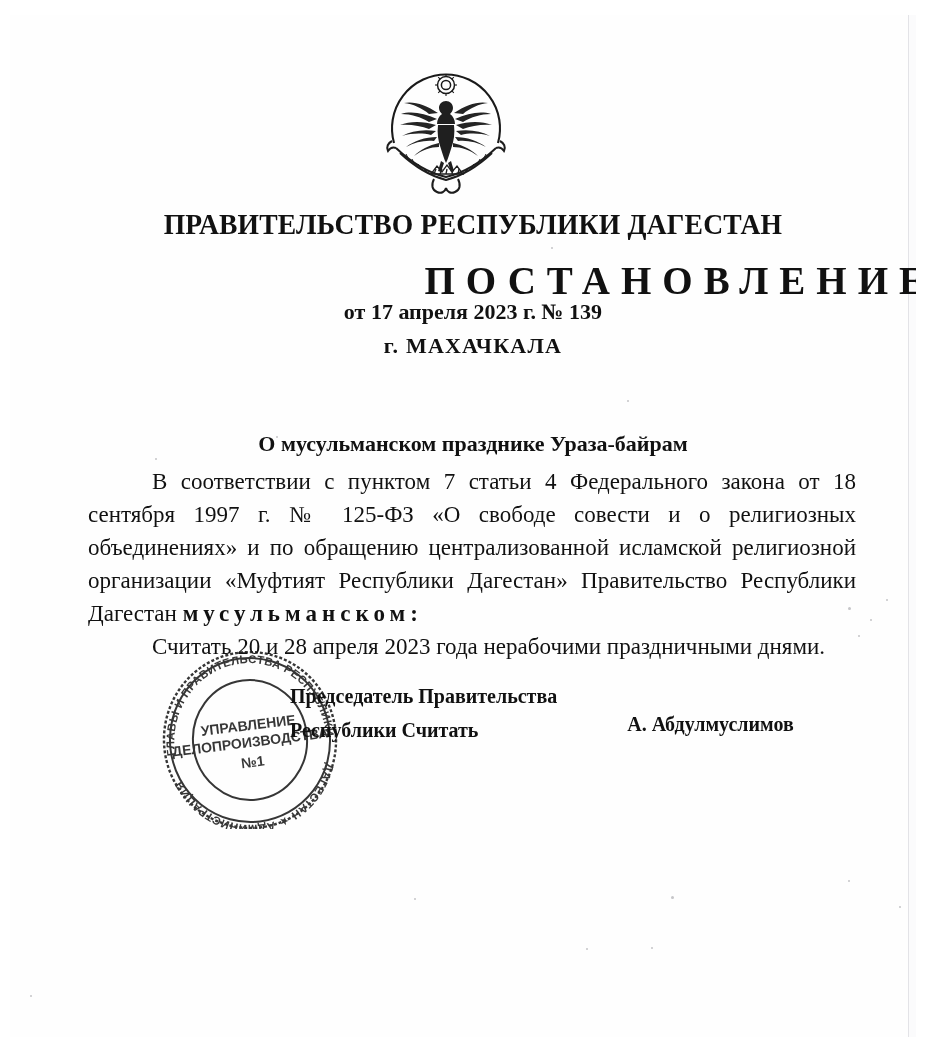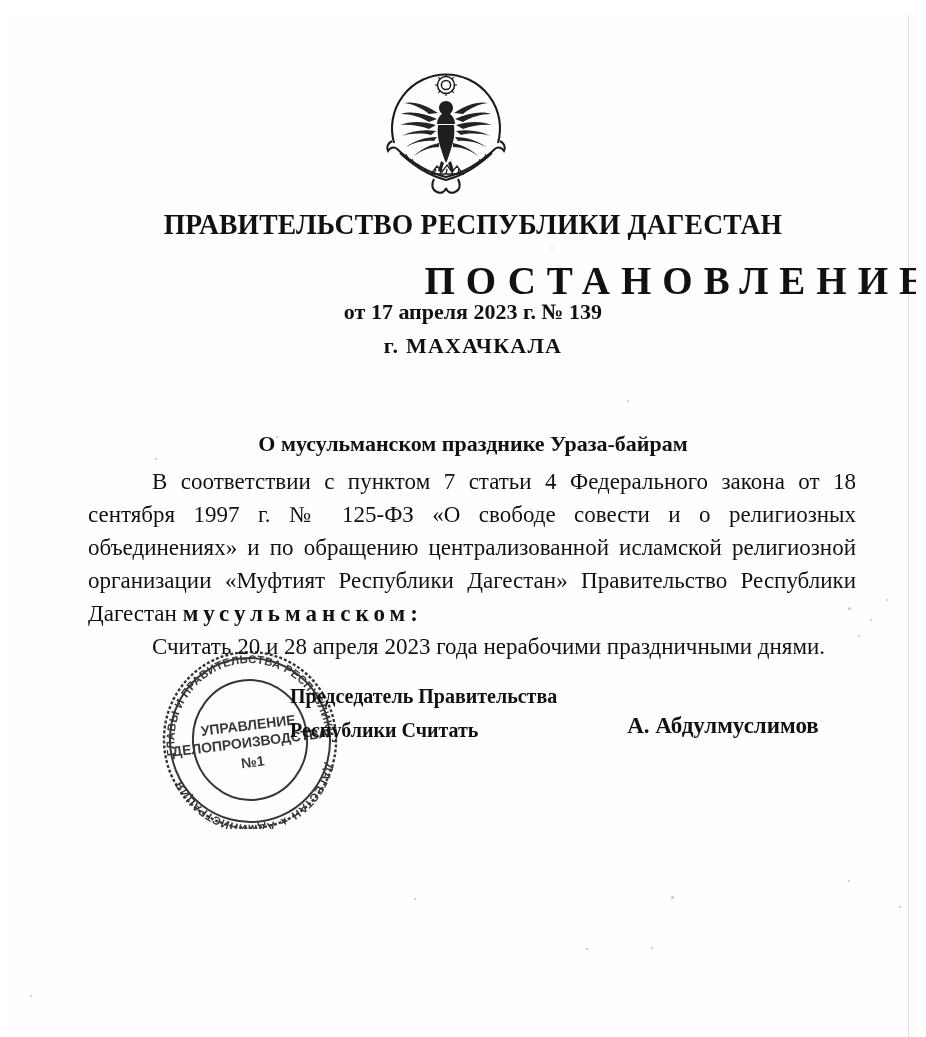--- a/index.html
+++ b/index.html
@@ -155,21 +155,21 @@
     display: flex;
     align-items: flex-start;
   }
   .sig-title {
     font-size: 20px;
     line-height: 34px;
     font-weight: bold;
     white-space: nowrap;
   }
   .sig-name {
-    font-size: 23px;
+    font-size: 20px;
     font-weight: bold;
     white-space: nowrap;
     margin-left: 70px;
     margin-top: 34px;
   }
 
   
   .speck {
     position: absolute;
     background: #8d8d93;

